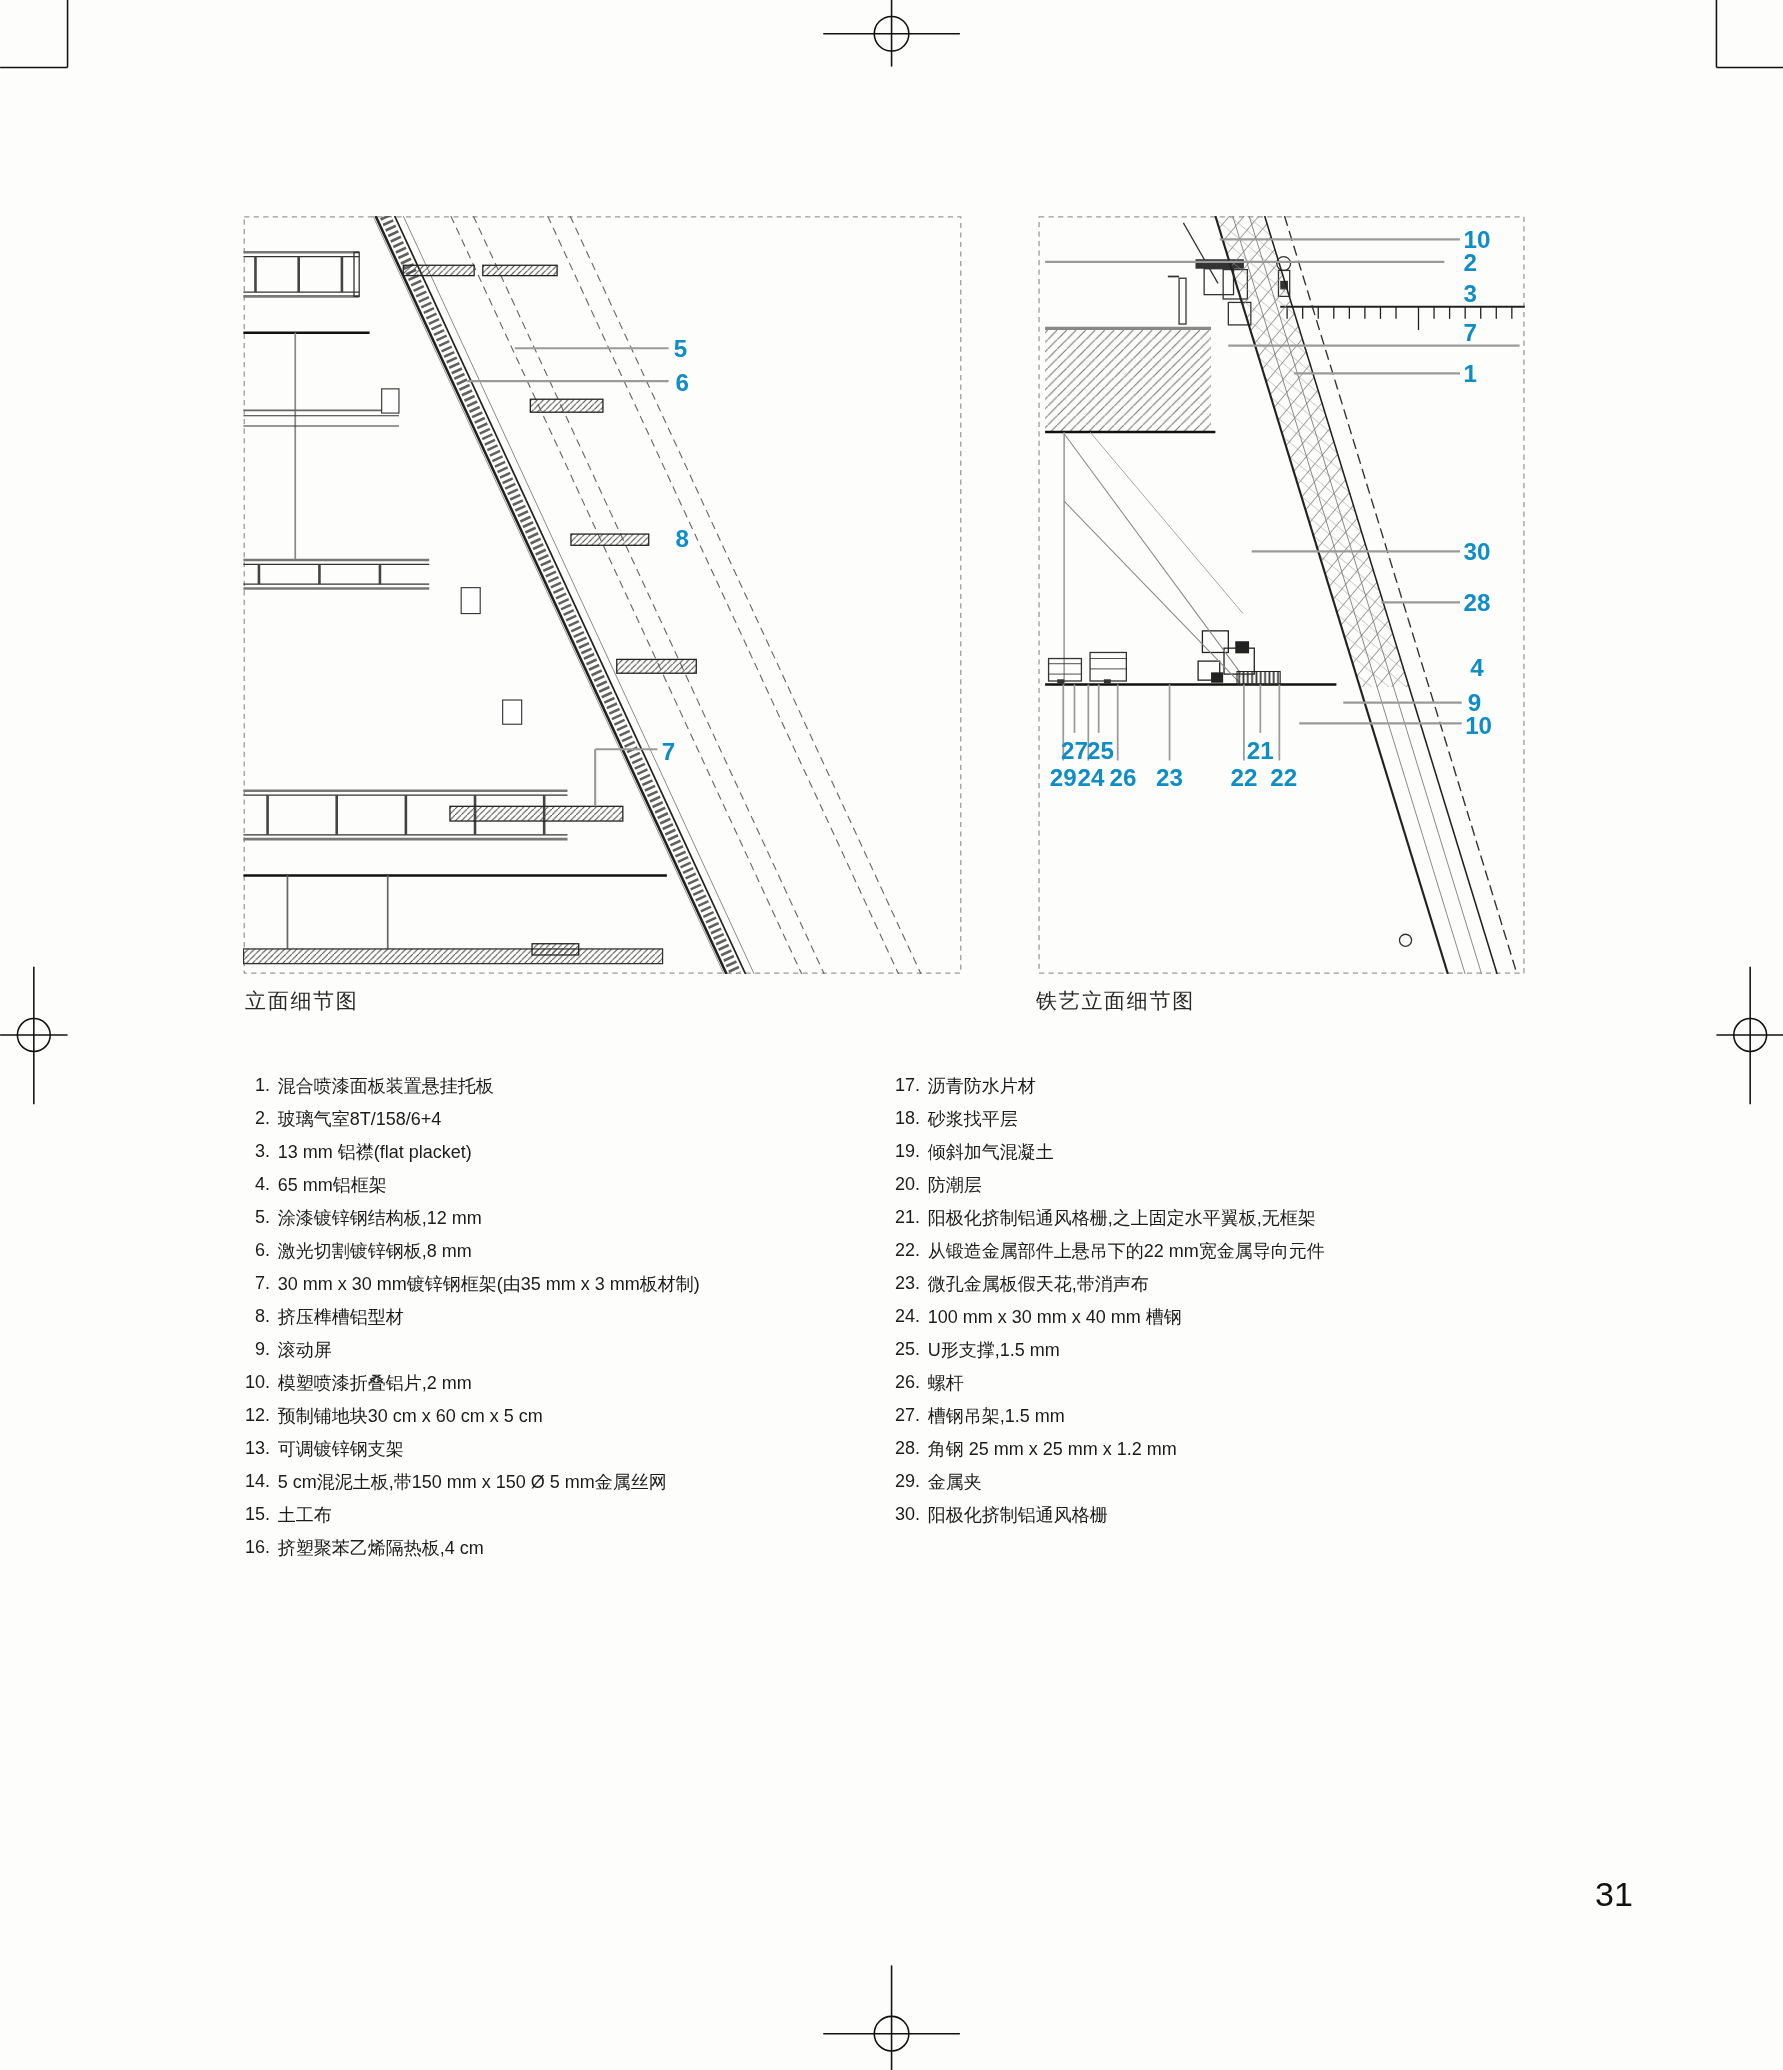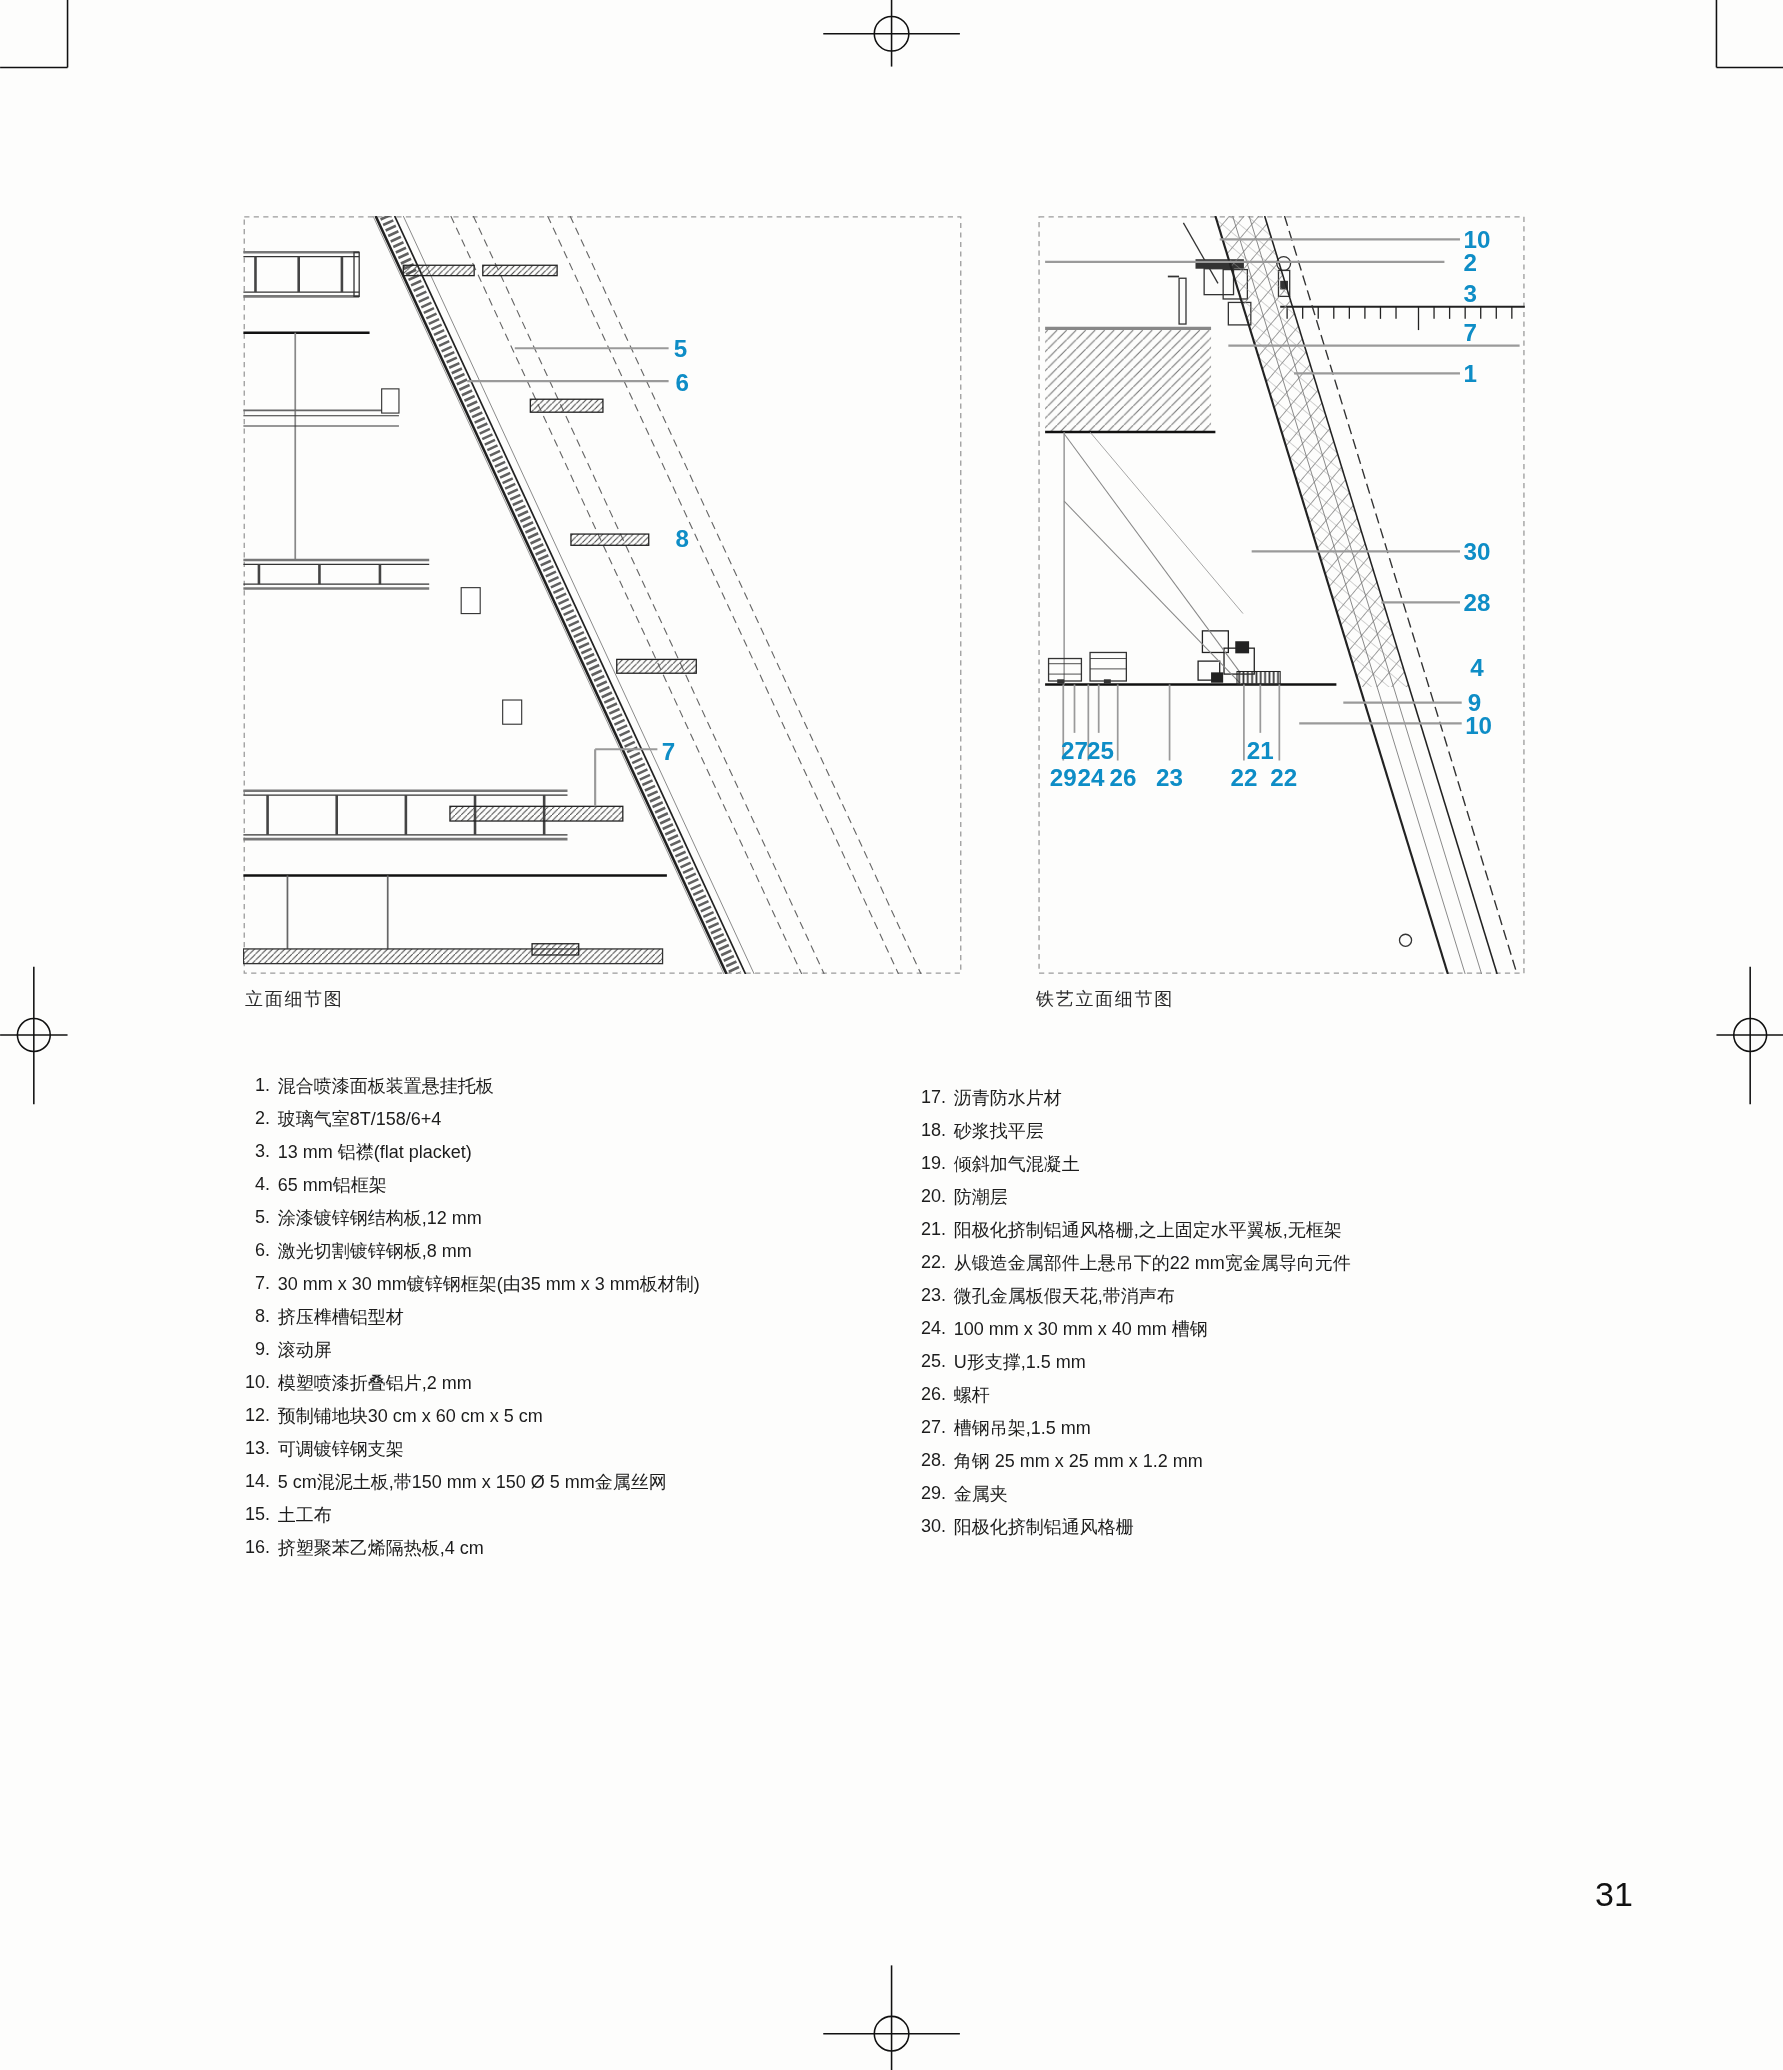--- a/index.html
+++ b/index.html
@@ -7,21 +7,21 @@
     position:relative;
     width:1784px;height:2070px;
     background:#fdfdfc;
     font-family:"Liberation Sans","DejaVu Sans",sans-serif;
     overflow:hidden;
   }
   .abs{position:absolute;}
   svg text{font-family:"Liberation Sans","DejaVu Sans",sans-serif;}
   .co{fill:var(--callout-blue,#0e8dc6);font-weight:bold;font-size:28px;}
   .caption{
-    font-size:18px;color:#2a2a2a;letter-spacing:1.7px;
+    font-size:21px;color:#2a2a2a;letter-spacing:1.7px;
   }
   .legend{font-size:18px;color:#1c1c1c;}
   .legend .row{display:flex;height:33px;align-items:center;}
   .legend .num{text-align:right;margin-right:7.8px;color:#1c1c1c;flex:none;}
   .legend.left .num{width:31px;}
   .legend.right .num{width:38px;}
   .legend .txt{white-space:nowrap;}
   .pagenum{font-size:34px;color:#111;}
 </style>
 </head>
@@ -364,21 +364,21 @@
     <div class="row">
         <span class="num">15.</span>
         <span class="txt">土工布</span>
       </div>
     <div class="row">
         <span class="num">16.</span>
         <span class="txt">挤塑聚苯乙烯隔热板,4 cm</span>
       </div>
   </div>
 
-  <div class="abs legend right" style="left:908px;top:1069px;margin-top:12px;">
+  <div class="abs legend right" style="left:882px;top:1069px;">
     <div class="row">
         <span class="num">17.</span>
         <span class="txt">沥青防水片材</span>
       </div>
     <div class="row">
         <span class="num">18.</span>
         <span class="txt">砂浆找平层</span>
       </div>
     <div class="row">
         <span class="num">19.</span>

